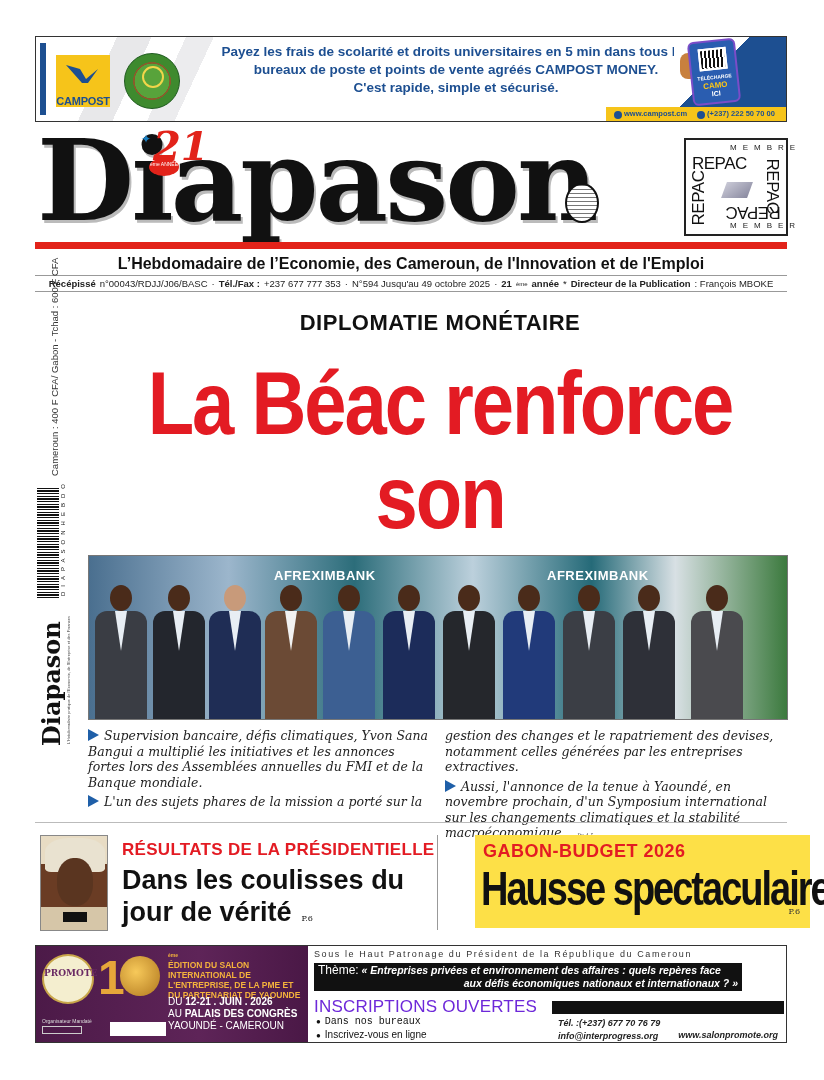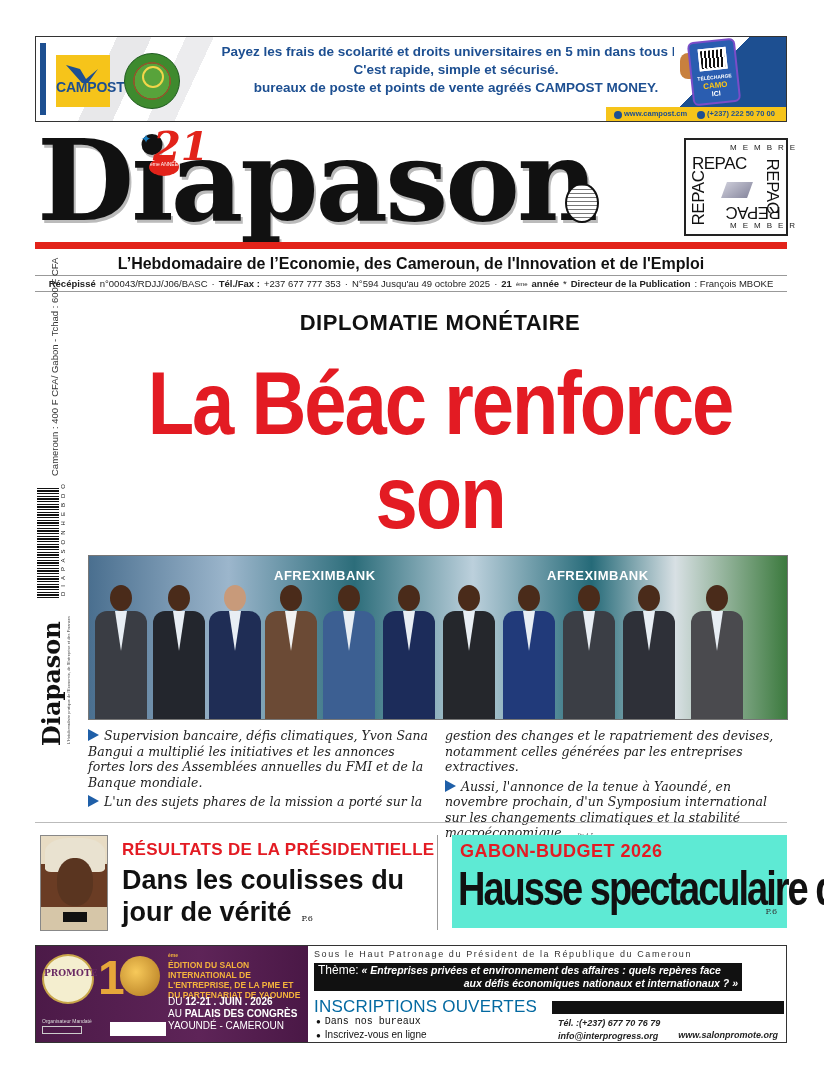--- a/index.html
+++ b/index.html
@@ -5,21 +5,21 @@
   * { box-sizing: border-box; margin: 0; padding: 0; }
   html, body { width: 824px; height: 1080px; background: #ffffff; overflow: hidden; }
   body { position: relative; font-family: "Liberation Sans", sans-serif; color: #111; }
 
   
   .top-banner { position: absolute; left: 35px; top: 36px; width: 752px; height: 86px; border: 1.5px solid #333; background: #fff; overflow: hidden; }
   .top-banner .stripe { position: absolute; left: 4px; top: 6px; width: 6px; height: 72px; background: #1d4f91; }
   .top-banner .swoosh { position: absolute; left: 12px; top: 0; width: 190px; height: 86px; background: linear-gradient(115deg, #fff 0 30%, #e8e8ea 30% 45%, #fff 45% 60%, #ececee 60% 72%, #fff 72%); }
   .campost-logo { position: absolute; left: 20px; top: 18px; width: 54px; height: 52px; background: #f6c41a; }
   .campost-logo .bird { position: absolute; left: 8px; top: 8px; width: 38px; height: 22px; }
-  .campost-logo .name { position: absolute; left: 0; bottom: 12px; width: 100%; text-align: center; font-size: 14px; font-weight: bold; color: #1d4f91; letter-spacing: -0.2px; }
+  .campost-logo .name { position: absolute; left: 0; bottom: 0; width: 100%; text-align: center; font-size: 11px; font-weight: bold; color: #1d4f91; letter-spacing: -0.2px; }
   .seal { position: absolute; left: 88px; top: 16px; width: 56px; height: 56px; border-radius: 50%; background: radial-gradient(circle, #58a33b 0 45%, #8b5a2b 46% 49%, #3e8a2e 50% 100%); border: 1px solid #1e5a1e; }
   .seal .inner { position: absolute; left: 17px; top: 12px; width: 22px; height: 22px; border-radius: 50%; border: 2px solid #f2d54a; }
   .banner-text { position: absolute; left: 165px; top: 6px; width: 510px; text-align: center; color: #1d4f91; font-weight: bold; }
   .banner-text .line { font-size: 13.5px; line-height: 18px; }
   .banner-phone { position: absolute; right: 0; top: 0; width: 112px; height: 86px; background: linear-gradient(135deg, #fff 0 38%, #1d4f91 38% 100%); }
   .banner-phone .hand { position: absolute; left: 6px; top: 16px; width: 18px; height: 26px; background: #c8803e; border-radius: 8px; }
   .banner-phone .phone { position: absolute; left: 16px; top: 3px; width: 48px; height: 64px; background: #2a5db0; border: 2px solid #7a4dc8; border-radius: 6px; transform: rotate(-6deg); }
   .banner-phone .qr { position: absolute; left: 8px; top: 6px; width: 28px; height: 22px; background: repeating-linear-gradient(90deg, #111 0 2px, #fff 2px 4px), #fff; border: 2px solid #fff; }
   .banner-phone .phone-text { position: absolute; left: 0; top: 32px; width: 100%; text-align: center; color: #fff; font-size: 5px; font-weight: bold; line-height: 7px; }
   .banner-phone .phone-text .camo { color: #f6c41a; font-size: 8px; line-height: 9px; }
@@ -81,21 +81,21 @@
   
   .judge { position: absolute; left: 40px; top: 835px; width: 68px; height: 96px; border: 1px solid #888; background: linear-gradient(180deg, #e8dcc4 0 30%, #6a3c24 30% 75%, #d6c6a8 75%); overflow: hidden; }
   .judge .face { position: absolute; left: 16px; top: 22px; width: 36px; height: 48px; border-radius: 45%; background: #5a3520; }
   .judge .wig { position: absolute; left: 4px; top: 2px; width: 60px; height: 34px; border-radius: 40% 40% 10% 10%; background: #e9e2d0; }
   .judge .tie { position: absolute; left: 22px; top: 76px; width: 24px; height: 10px; background: #111; }
   .story2-kicker { position: absolute; left: 122px; top: 840px; font-size: 17px; font-weight: bold; color: #e31b23; letter-spacing: 0.3px; }
   .story2-title { position: absolute; left: 122px; top: 864px; width: 310px; font-size: 27px; font-weight: bold; line-height: 32px; color: #111; }
   .story2-title .p { font-family: "DejaVu Serif", serif; font-size: 8px; font-weight: normal; margin-left: 10px; }
   .vline { position: absolute; left: 437px; top: 835px; width: 1px; height: 95px; background: #999; }
 
-  .yellow-box { position: absolute; left: 452px; top: 835px; width: 335px; height: 93px; background: #5eead4; }
+  .yellow-box { position: absolute; left: 475px; top: 835px; width: 335px; height: 93px; background: #fde047; }
   .yellow-box .k { position: absolute; left: 8px; top: 6px; font-size: 18px; font-weight: bold; color: #e31b23; letter-spacing: 0.5px; }
   .yellow-box .t { position: absolute; left: 6px; top: 27px; font-size: 38px; font-weight: bold; color: #111; letter-spacing: -2px; transform: scaleY(1.25); transform-origin: top left; white-space: nowrap; }
   .yellow-box .p { position: absolute; right: 10px; bottom: 12px; font-family: "DejaVu Serif", serif; font-size: 8px; color: #333; }
 
   
   .bottom-ad { position: absolute; left: 35px; top: 945px; width: 752px; height: 98px; border: 1.5px solid #333; background: #fff; overflow: hidden; }
   .promote { position: absolute; left: 0; top: 0; width: 272px; height: 98px; background: linear-gradient(90deg, #4c1a48, #5e2458 60%, #4a1846); }
   .promote .logo { position: absolute; left: 6px; top: 8px; width: 52px; height: 50px; border-radius: 50%; background: #f4eecf; border: 2px solid #c9a64a; }
   .promote .logo span { position: absolute; left: 0; top: 12px; width: 100%; text-align: center; font-family: "DejaVu Serif", serif; font-size: 9px; color: #6a2a64; font-weight: bold; }
   .promote .ten { position: absolute; left: 62px; top: 6px; font-size: 48px; font-weight: bold; color: #e6a63a; line-height: 52px; }
@@ -106,21 +106,21 @@
   .promote .dates b { font-weight: bold; }
   .promote .org { position: absolute; left: 6px; top: 72px; color: #ddd; font-size: 5px; }
   .promote .org-logo { position: absolute; left: 6px; top: 80px; width: 40px; height: 8px; border: 1px solid #ccc; }
   .promote .sponsor { position: absolute; left: 74px; top: 76px; width: 56px; height: 14px; background: #fff; }
   .ad-right { position: absolute; left: 276px; top: 0; width: 474px; height: 98px; }
   .ad-right .patron { position: absolute; left: 2px; top: 3px; font-size: 9px; letter-spacing: 1.6px; color: #333; }
   .ad-right .theme { position: absolute; left: 2px; top: 17px; width: 428px; height: 28px; background: #111; color: #fff; font-size: 10.5px; line-height: 13px; padding: 1px 4px; }
   .ad-right .theme .lbl { font-size: 12px; }
   .ad-right .theme i { font-weight: bold; }
   .ad-right .theme .l2 { display: block; text-align: right; }
-  .ad-right .insc { position: absolute; left: 2px; top: 51px; font-size: 17px; color: #0369a1; letter-spacing: 0.2px; }
+  .ad-right .insc { position: absolute; left: 2px; top: 51px; font-size: 17px; color: #6d28d9; letter-spacing: 0.2px; }
   .ad-right .insc-bar { position: absolute; left: 240px; top: 55px; width: 232px; height: 13px; background: #111; }
   .ad-right .li { position: absolute; left: 4px; font-size: 10px; color: #111; }
   .ad-right .li::before { content: "●"; font-size: 8px; margin-right: 4px; }
   .ad-right .li1 { top: 70px; font-family: Liberation Mono, monospace; }
   .ad-right .li2 { top: 83px; }
   .ad-right .contact { position: absolute; left: 246px; top: 71px; font-size: 9px; font-style: italic; font-weight: bold; color: #222; line-height: 13px; }
   .ad-right .web { position: absolute; right: 8px; top: 84px; font-size: 9px; font-style: italic; font-weight: bold; color: #222; }
 </style>
 </head>
 <body>
@@ -133,22 +133,22 @@
         <path d="M2 2 L16 6 L22 16 L34 6 L24 20 L18 20 Z" fill="#1d4f91"></path>
       </svg>
     <div class="name">CAMPOST</div>
   </div>
   <div class="seal">
       <div class="inner"></div>
     </div>
   <div class="banner-text">
 
     <div class="line">Payez les frais de scolarité et droits universitaires en 5 min dans tous les</div>
+    <div class="line">bureaux de poste et points de vente agréés CAMPOST MONEY.</div>
     <div class="line">C'est rapide, simple et sécurisé.</div>
-    <div class="line">bureaux de poste et points de vente agréés CAMPOST MONEY.</div>
   </div>
   <div class="banner-phone">
     <div class="hand"></div>
     <div class="phone">
       <div class="qr"></div>
       <div class="phone-text">
         <div>TÉLÉCHARGE</div>
         <div class="camo">CAMO</div>
         <div class="ici">ICI</div>
       </div>

